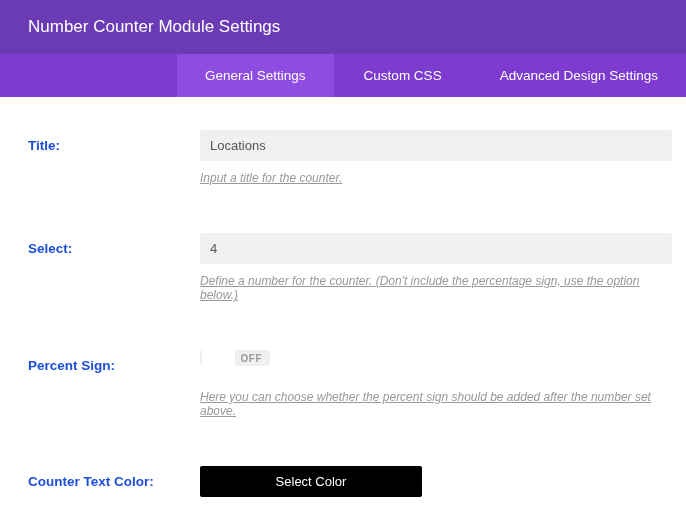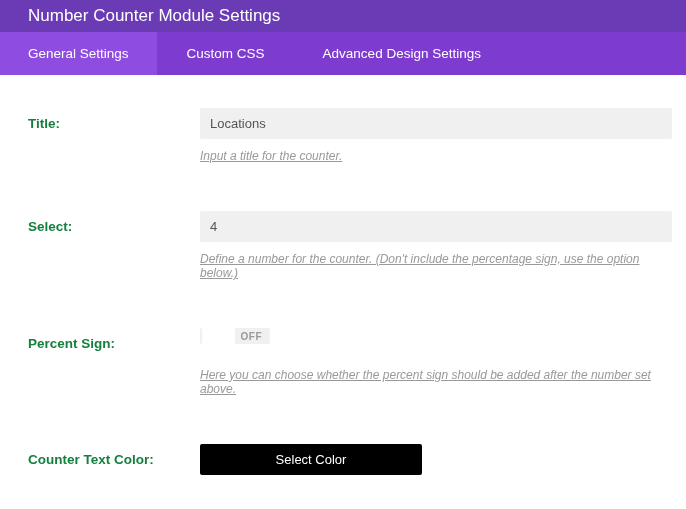--- a/index.html
+++ b/index.html
@@ -6,27 +6,28 @@
     body {
       font-family: -apple-system, BlinkMacSystemFont, "Segoe UI", Helvetica, Arial, sans-serif;
       background: #fff;
       width: 686px;
       height: 509px;
       overflow: hidden;
     }
     .header {
       background: #6b3ab5;
       color: #fff;
-      padding: 6px 28px;
+      padding: 17px 28px;
       font-size: 17px;
       font-weight: 400;
     }
     .tabs {
       background: #7e3bd0;
       display: flex;
+      justify-content: flex-end;
     }
     .tab {
       padding: 14px 28px;
       color: #fff;
       font-size: 13.5px;
       cursor: pointer;
     }
     .tab.active {
       background: #8e4ce0;
     }
@@ -35,21 +36,21 @@
       padding: 33px 14px 0 28px;
     }
     .field-row {
       display: flex;
       margin-bottom: 48px;
     }
     .field-label {
       width: 172px;
       font-size: 13.5px;
       font-weight: 700;
-      color: #15803d;
+      color: #1d4ed8;
       padding-top: 8px;
     }
     .field-control {
       flex: 1;
     }
     .text-input {
       width: 100%;
       background: #f0f0f0;
       border: none;
       padding: 8px 10px;

